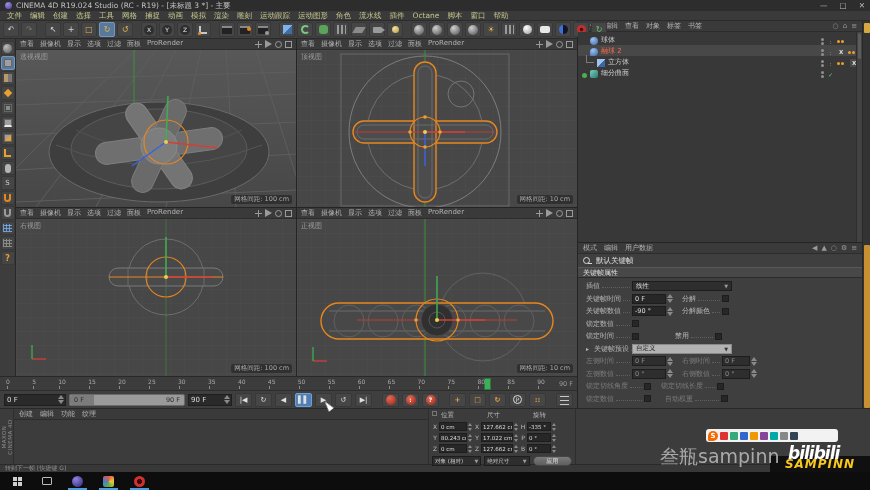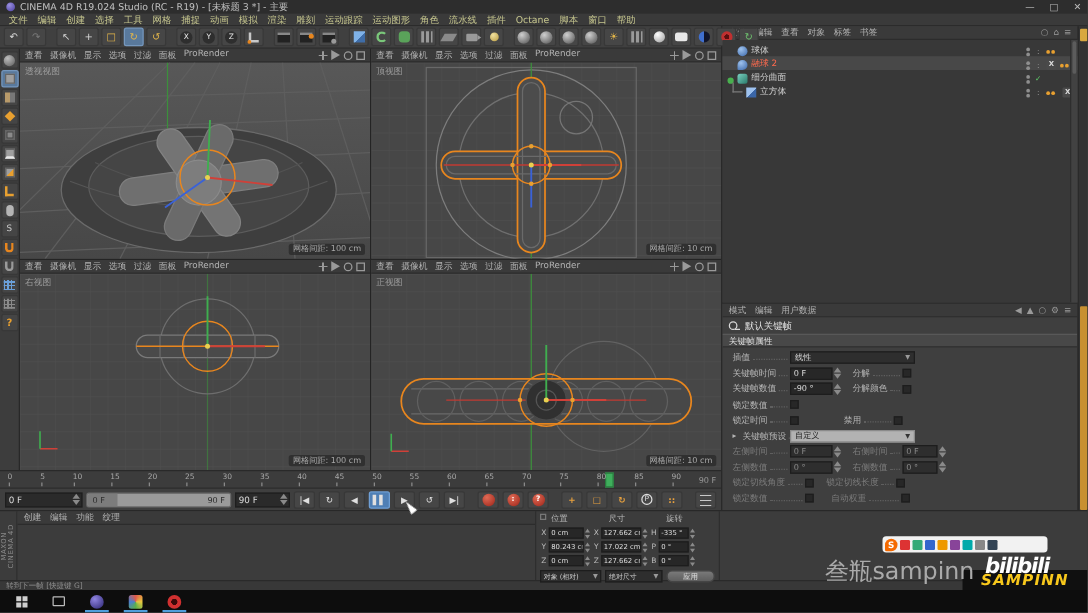--- a/index.html
+++ b/index.html
@@ -759,51 +759,51 @@
                 </span>
               <span class="om-state">:</span>
               <span class="tag-x">X</span>
               <span class="tag-dots">
                   <i></i>
                   <i></i>
                 </span>
             </span>
           </div>
           <div class="om-row">
+            <span class="elbow"></span>
+            <span class="obj-ico oi-cube"></span>
+            <span class="om-name">立方体</span>
+            <span class="om-ctrl">
+              <span class="vdots">
+                  <i></i>
+                  <i></i>
+                </span>
+              <span class="om-state">:</span>
+              <span class="tag-dots">
+                  <i></i>
+                  <i></i>
+                </span>
+              <span class="tag-x">X</span>
+            </span>
+          </div>
+          <div class="om-row">
             <span class="enable-dot"></span>
             <span class="obj-ico oi-subd"></span>
             <span class="om-name">细分曲面</span>
             <span class="om-ctrl">
               <span class="vdots">
                   <i></i>
                   <i></i>
                 </span>
               <span class="om-state green">✓</span>
               <span class="tag-dots" style="visibility:hidden">
                   <i></i>
                   <i></i>
                 </span>
               <span class="tag-x" style="visibility:hidden"></span>
-            </span>
-          </div>
-          <div class="om-row">
-            <span class="elbow"></span>
-            <span class="obj-ico oi-cube"></span>
-            <span class="om-name">立方体</span>
-            <span class="om-ctrl">
-              <span class="vdots">
-                  <i></i>
-                  <i></i>
-                </span>
-              <span class="om-state">:</span>
-              <span class="tag-dots">
-                  <i></i>
-                  <i></i>
-                </span>
-              <span class="tag-x">X</span>
             </span>
           </div>
           <div class="om-scroll"></div>
         </div>
       </div>
 
       <div class="am">
         <div class="panel-menu">
           <span style="display:flex;gap:7px">
               <span class="menu-item">模式</span>

